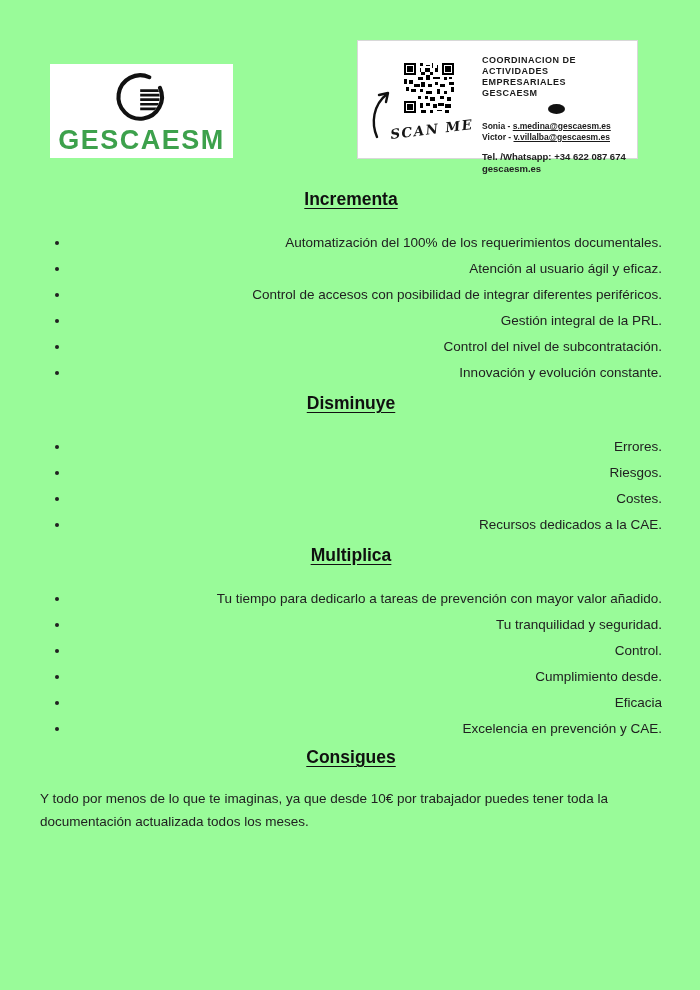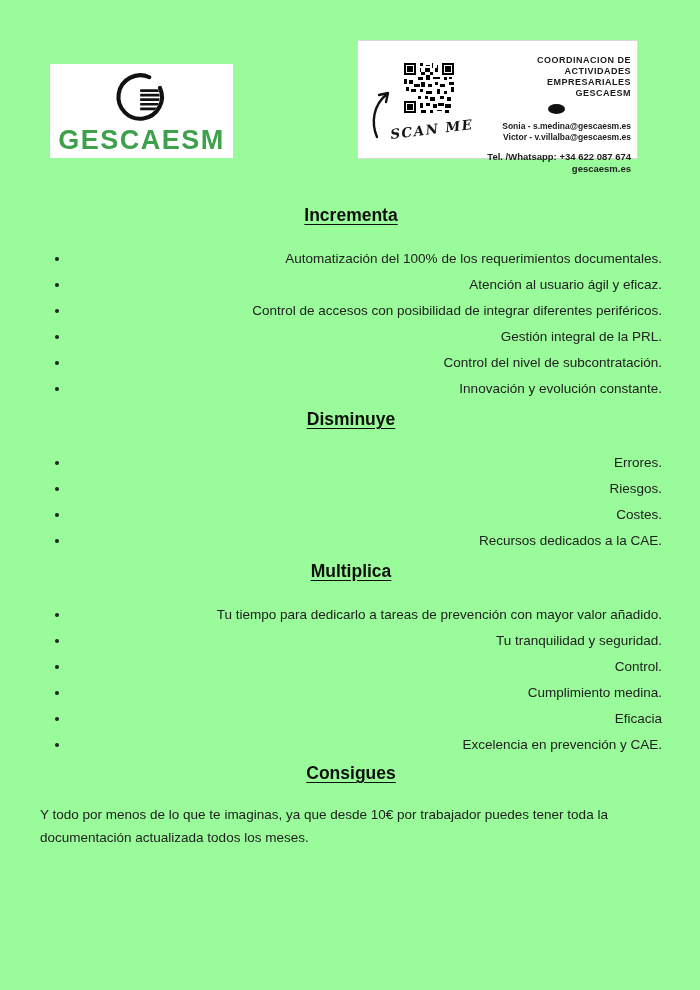--- a/index.html
+++ b/index.html
@@ -31,39 +31,39 @@
   }
   .card-left { position:relative; width:116px; flex:0 0 116px; }
   .curved-arrow { position:absolute; left:4px; top:40px; }
   .qr { position:absolute; left:38px; top:16px; width:50px; height:50px; }
   .scan-label {
     position:absolute; left:24px; top:74px;
     font-family:"DejaVu Serif", serif; font-style:italic; font-weight:700;
     font-size:13.5px; letter-spacing:1.5px; transform:rotate(-7deg);
     color:#151515; white-space:nowrap;
   }
-  .card-right { flex:1; text-align:right; padding-top:8px; }
+  .card-right { flex:1; text-align:left; padding-top:8px; }
   .org-line {
     font-size:9px; font-weight:600; letter-spacing:0.5px;
     line-height:11px; color:#1a1a1a;
   }
   .oval { width:17px; height:10px; background:#111; border-radius:50%; margin:5px auto 7px; }
   .contact-row { font-size:8.5px; font-weight:700; line-height:11px; color:#1a1a1a; white-space:nowrap; }
-  .contact-email { color:#1a1a1a; cursor:pointer; }
+  .contact-email { text-decoration:underline; color:#1a1a1a; cursor:pointer; }
   .phone { margin-top:8px; font-size:9.5px; font-weight:600; line-height:12px; }
   .website { font-size:9.5px; font-weight:600; line-height:12px; }
 
   
   .main { position:absolute; left:40px; top:180px; width:622px; }
   .doc-title { font-size:17.5px; font-weight:400; color:#1c1c1c; line-height:22px; }
   .section-heading {
     text-align:center; font-size:17.5px; font-weight:700; color:#101010;
     text-decoration:underline; text-underline-offset:3px; line-height:23px;
   }
-  .mt-a { margin-top:24px;text-decoration:underline; }
+  .mt-a { margin-top:8px;text-decoration:underline; }
   .mt-b { margin-top:6px;text-align:center; }
   .mt-c { margin-top:6px; }
   .mt-d { margin-top:4px; }
   ul.bullets {
     list-style:disc outside; margin:19px 0 0 0; padding-left:30px;
     font-size:13.5px; line-height:26px; color:#212121;text-align:right;
   }
   ul.bullets li { padding-left:7px; }
   .para { margin-top:18px; font-size:13.5px; line-height:23px; color:#212121; }
   .para + .para { margin-top:16px;font-style:italic; }
@@ -168,21 +168,21 @@
       <li>Riesgos.</li>
       <li>Costes.</li>
       <li>Recursos dedicados a la CAE.</li>
     </ul>
 
     <h2 class="section-heading mt-c">Multiplica</h2>
     <ul class="bullets">
       <li>Tu tiempo para dedicarlo a tareas de prevención con mayor valor añadido.</li>
       <li>Tu tranquilidad y seguridad.</li>
       <li>Control.</li>
-      <li>Cumplimiento medina.</li>
+      <li>Cumplimiento desde.</li>
       <li>Eficacia</li>
       <li>Excelencia en prevención y CAE.</li>
     </ul>
 
     <h2 class="section-heading mt-d">Consigues</h2>
     <p class="para">Y todo por menos de lo que te imaginas, ya que desde 10€ por trabajador puedes tener toda la documentación actualizada todos los meses.</p>
 
   </div>
 </div>
 

